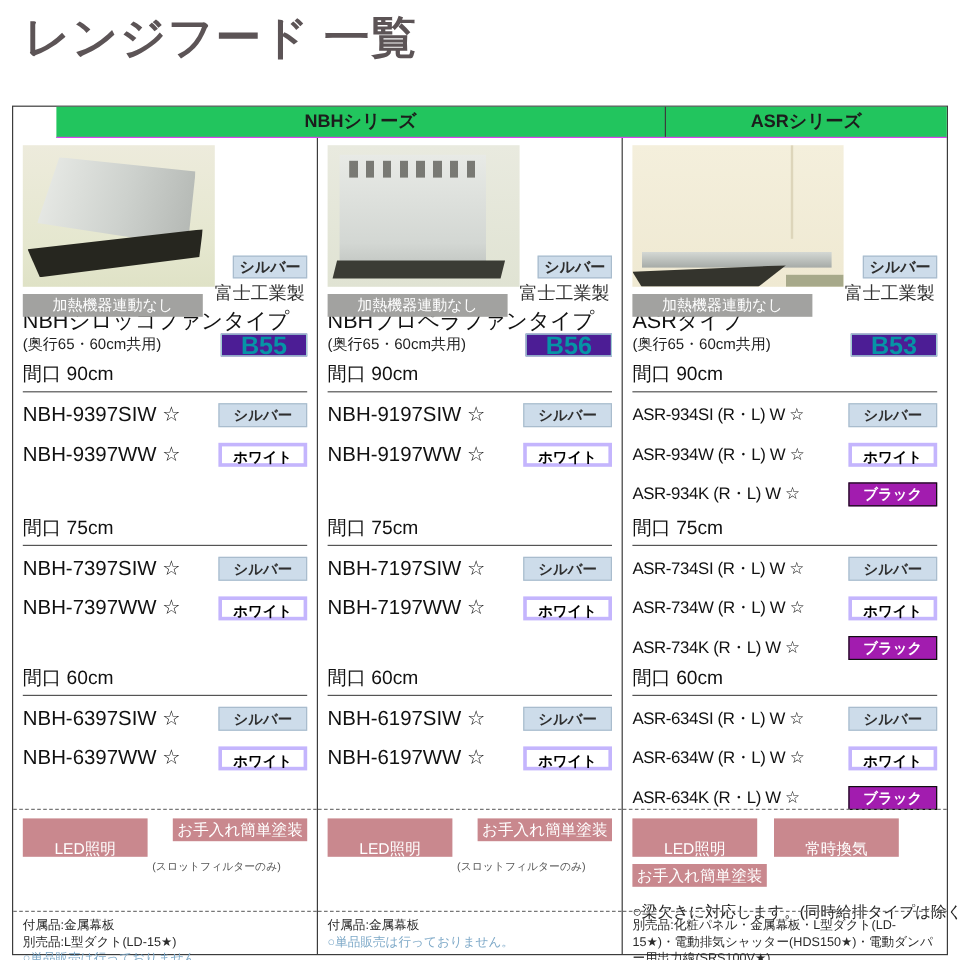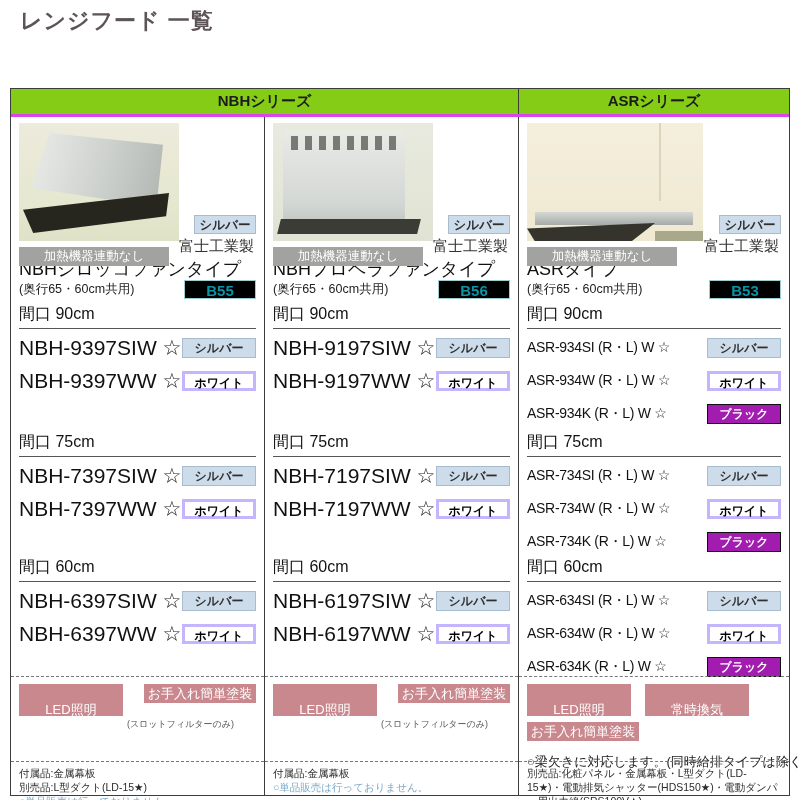--- a/index.html
+++ b/index.html
@@ -1,29 +1,29 @@
 <!DOCTYPE html>
 <html><head>
 <meta charset="utf-8">
 <style>
   html,body{margin:0;padding:0;background:#fff;width:800px;height:800px;
     font-family:"Liberation Sans","DejaVu Sans",sans-serif;color:#222;}
   .page{position:relative;width:800px;height:800px;overflow:hidden;}
 
   
-  .page-title{margin:6px 0 0 20px;font-size:22px;font-weight:bold;color:#5c5456;letter-spacing:1px;}
+  .page-title{margin:6px 0 0 20px;font-size:38px;font-weight:bold;color:#5c5456;letter-spacing:1px;}
   .section-heading{display:flex;align-items:center;margin:14px 10px 0 22px;height:22px;}
   .section-bullet{width:13px;height:18px;background:#7c1f2d;margin-right:8px;flex:0 0 auto;}
   .section-label{font-size:16px;font-weight:bold;color:#3a3a3a;white-space:nowrap;}
   .section-bar{flex:1;height:19px;background:#5e5254;margin-left:10px;}
 
   
   .catalog{position:absolute;left:10px;top:88px;width:780px;height:708px;
     border:1px solid #3c3c3c;box-sizing:border-box;display:flex;flex-direction:column;}
-  .series-header{display:flex;height:25px;background:#84cc16;border-bottom:3px solid #d946ef;flex:0 0 auto;}
+  .series-header{display:flex;height:25px;background:#22c55e;border-bottom:1px solid #d946ef;flex:0 0 auto;margin-left:36px;}
   .series-cell{display:flex;align-items:center;justify-content:center;font-size:15px;font-weight:bold;color:#1c1c1c;box-sizing:border-box;}
   .series-nbh{width:508px;border-right:1px solid #3c3c3c;}
   .series-asr{flex:1;}
 
   .columns{display:flex;flex:1;min-height:0;}
   .column{display:flex;flex-direction:column;box-sizing:border-box;min-width:0;}
   .col-a,.col-b{width:254px;border-right:1px solid #3c3c3c;}
   .col-c{flex:1;}
 
   
@@ -54,29 +54,29 @@
     text-align:center;font-size:12.5px;font-weight:bold;color:#2e2e2e;
     background:#cddcea;border:1px solid #a9bccd;box-sizing:border-box;}
   .interlock-badge{position:absolute;left:0;top:124px;width:150px;height:19px;line-height:19px;
     text-align:center;font-size:12.5px;color:#fff;background:#a2a2a0;}
   .maker-label{position:absolute;right:2px;top:114px;font-size:15px;color:#333;}
 
   
   .product-name{height:22px;margin:4px 8px 0;font-size:18px;color:#111;white-space:nowrap;flex:0 0 auto;}
   .spec-row{display:flex;align-items:center;justify-content:space-between;height:20px;margin:0 8px 2px;flex:0 0 auto;gap:40px;}
   .depth-note{font-size:12.5px;color:#222;}
-  .catalog-ref{width:72px;height:19px;line-height:19px;text-align:center;font-size:15px;font-weight:bold;
-    color:#0694a6;background:#000000;border:1px solid #9ecdd2;box-sizing:border-box;}
+  .catalog-ref{width:72px;height:19px;line-height:19px;text-align:center;font-size:21px;font-weight:bold;
+    color:#0694a6;background:#4c1d95;border:1px solid #9ecdd2;box-sizing:border-box;}
 
   
   .size-group{padding:0 8px;box-sizing:border-box;flex:0 0 auto;}
   .sg-90{height:128px;} .sg-75{height:125px;} .sg-60{height:122px;}
   .size-header{font-size:16px;color:#111;padding:3px 0 3px;border-bottom:1px solid #555;margin-bottom:2px;}
   .model-row{display:flex;align-items:center;justify-content:space-between;height:33px;}
-  .model-code{font-size:21px;color:#111;white-space:nowrap;}
+  .model-code{font-size:17px;color:#111;white-space:nowrap;}
   .model-code.narrow{font-size:14px;letter-spacing:-0.3px;}
   .color-badge{width:74px;height:20px;line-height:18px;text-align:center;font-size:12px;font-weight:bold;
     box-sizing:border-box;flex:0 0 auto;}
   .cb-silver{background:#cddcea;border:1px solid #a9bccd;color:#2e2e2e;}
   .cb-white{background:#ffffff;border:3px solid #c4b5fd;color:#000000;}
   .cb-black{background:#a21caf;border:1px solid #101010;color:#ffffff;}
 
   
   .features{border-top:1px dashed #777;height:77px;padding:7px 8px 0;box-sizing:content-box;flex:0 0 auto;}
   .feature-row{display:flex;justify-content:space-between;}

